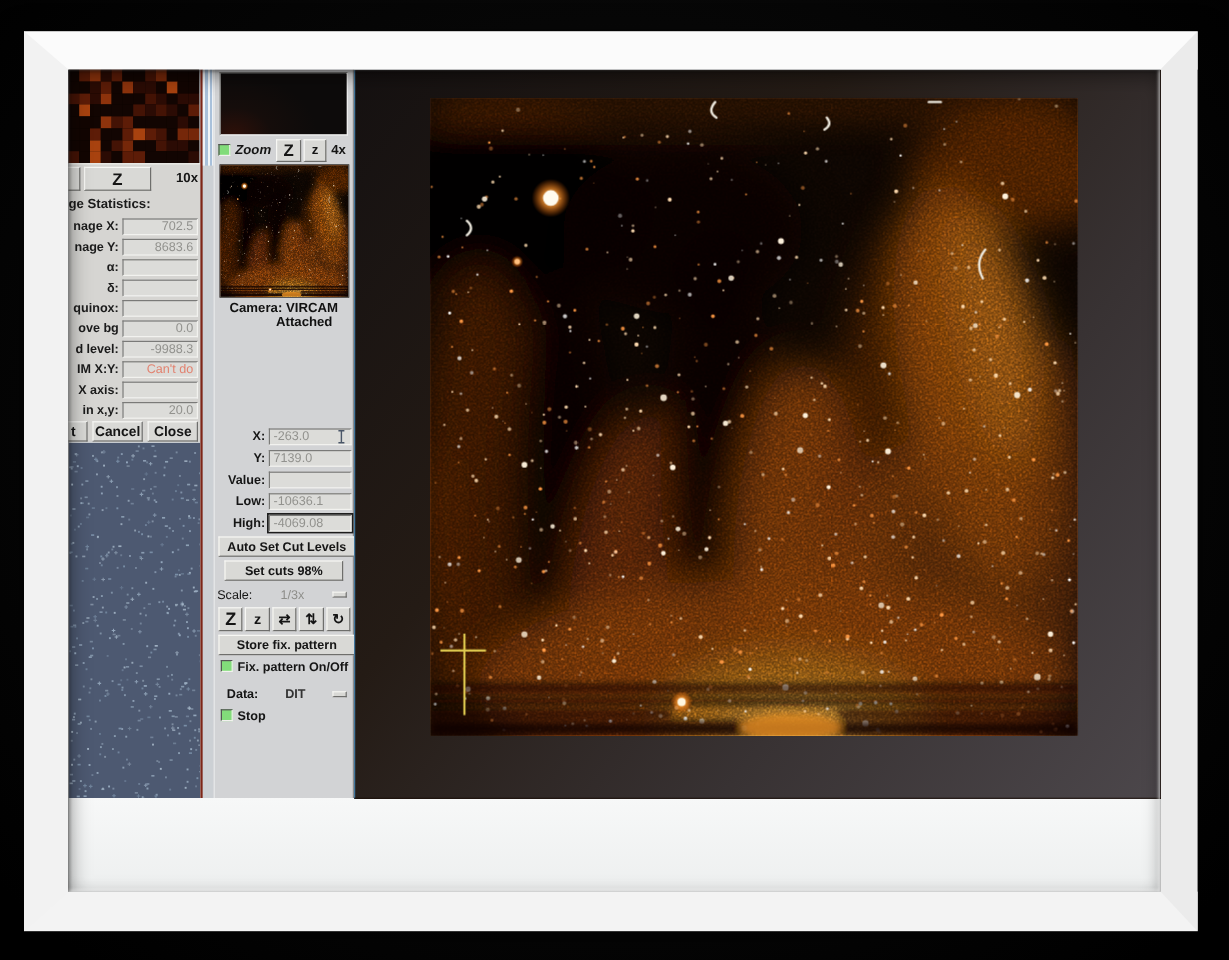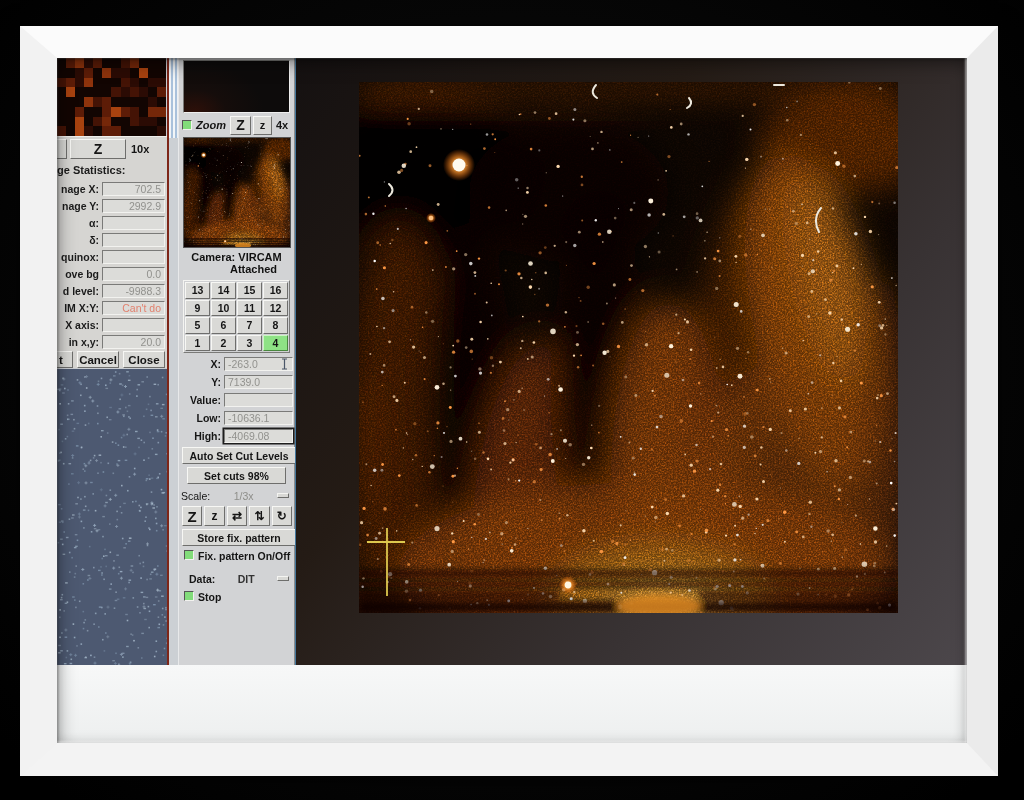--- a/index.html
+++ b/index.html
@@ -31,21 +31,21 @@
          border-top:1px solid #efefec;}
   .mag-row{position:absolute;left:0;top:2px;width:108px;height:20px;display:flex;gap:3px;}
   .btn{box-sizing:border-box;background:#d9d9d6;border:1px solid;
        border-color:#f7f7f4 #6e6e6c #6e6e6c #f7f7f4;color:#151515;font-weight:bold;
        display:flex;align-items:center;justify-content:center;cursor:default;}
   .entry{box-sizing:border-box;background:#dcdcd9;border:1px solid;
        border-color:#7a7a78 #f2f2ef #f2f2ef #7a7a78;color:#92928e;
        display:flex;align-items:center;overflow:hidden;}
   .btn-frag{width:18px;height:20px;margin-left:-8px;}
   .z-big{width:56px;height:20px;font-size:14px;}
-  .mag-factor{font-size:11px;font-weight:bold;color:#151515;display:flex;align-items:center;margin-left:2px;}
+  .mag-factor{font-size:11px;font-weight:bold;color:#151515;display:flex;align-items:center;margin-left:18px;}
   .stats-title{position:absolute;left:0;top:27px;font-size:11px;font-weight:bold;color:#1b1b1b;white-space:nowrap;}
   .stats-fields{position:absolute;left:0;top:43px;width:108px;}
   .stat-row{display:flex;align-items:center;height:17px;}
   .stat-label{width:42px;text-align:right;font-size:10.5px;font-weight:bold;color:#1b1b1b;
         white-space:nowrap;overflow:hidden;}
   .stat-entry{flex:1;height:14px;margin-left:3px;font-size:10.5px;justify-content:flex-end;padding:0 3px;}
   .stat-entry.err{color:#e2826f;}
   .stats-footer{position:absolute;left:0;top:214px;width:108px;display:flex;gap:4px;}
   .stats-footer .btn{height:17px;font-size:11.5px;}
   .gap-strip{position:absolute;left:110px;top:0;width:2px;height:607px;background:#7e2618;}
@@ -221,21 +221,21 @@
               <div class="mag-factor">10x</div>
             </div>
             <div class="stats-title">ge Statistics:</div>
             <div class="stats-fields" id="statsFields">
                 <div class="stat-row">
                   <div class="stat-label">nage X:</div>
                   <div class="entry stat-entry">702.5</div>
                 </div>
                 <div class="stat-row">
                   <div class="stat-label">nage Y:</div>
-                  <div class="entry stat-entry">2992.9</div>
+                  <div class="entry stat-entry">8683.6</div>
                 </div>
                 <div class="stat-row">
                   <div class="stat-label">α:</div>
                   <div class="entry stat-entry"></div>
                 </div>
                 <div class="stat-row">
                   <div class="stat-label">δ:</div>
                   <div class="entry stat-entry"></div>
                 </div>
                 <div class="stat-row">
@@ -1525,38 +1525,20 @@
           </div>
 
           <div class="camera-block">
             <div class="camera-line">
               <span>Camera:</span>
               <span>VIRCAM</span>
             </div>
             <div class="camera-status">Attached</div>
           </div>
 
-          <div class="det-grid" id="detGrid">
-              <div class="btn">13</div>
-              <div class="btn">14</div>
-              <div class="btn">15</div>
-              <div class="btn">16</div>
-              <div class="btn">9</div>
-              <div class="btn">10</div>
-              <div class="btn">11</div>
-              <div class="btn">12</div>
-              <div class="btn">5</div>
-              <div class="btn">6</div>
-              <div class="btn">7</div>
-              <div class="btn">8</div>
-              <div class="btn">1</div>
-              <div class="btn">2</div>
-              <div class="btn">3</div>
-              <div class="btn sel">4</div>
-            </div>
 
           <div class="readout" id="readout">
               <div class="ro-row">
                 <div class="ro-label">X:</div>
                 <div class="entry ro-entry">-263.0<svg width="9" height="12" class="ibeam">
                     <path d="M2 1 H7 M4.5 1 V11 M2 11 H7" stroke="#4a5668" stroke-width="1.2" fill="none"></path>
                   </svg></div>
               </div>
               <div class="ro-row">
                 <div class="ro-label">Y:</div>

